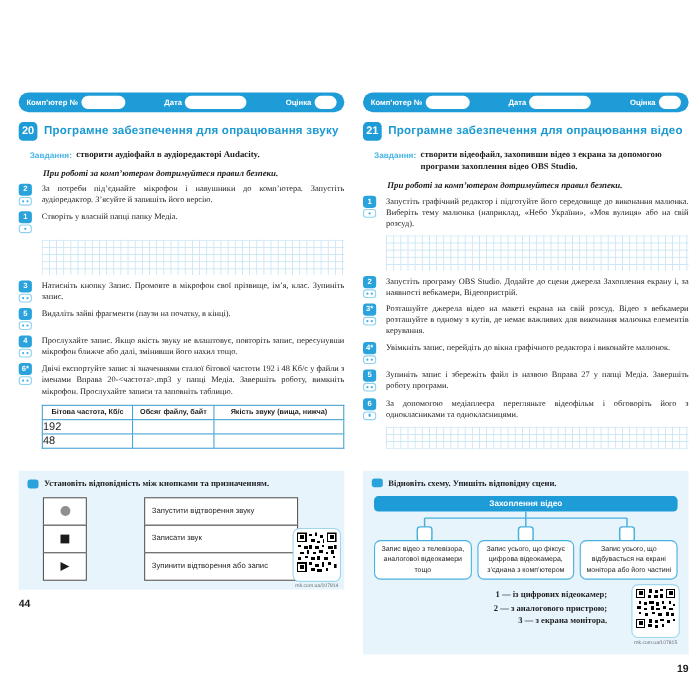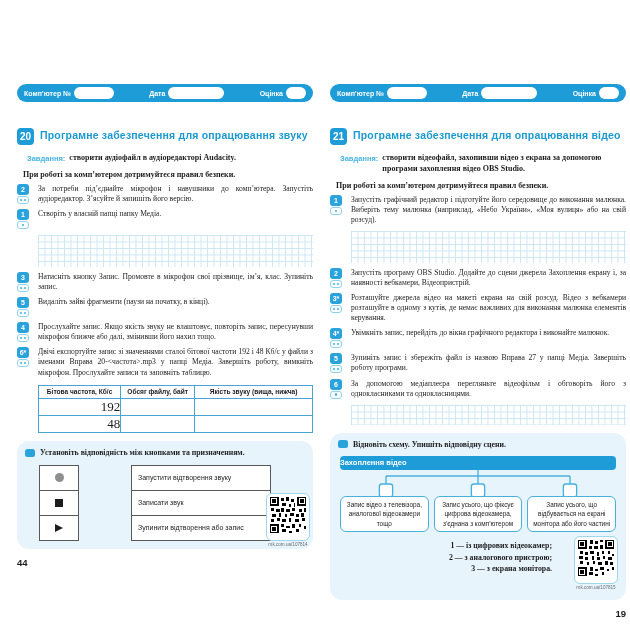--- a/index.html
+++ b/index.html
@@ -12,29 +12,29 @@
 
   
   .meta-bar { height:18px; background:#1e9cd8; border-radius:9px; display:flex; align-items:center;
               justify-content:space-between; font-family:"Liberation Sans", sans-serif; font-weight:bold;
               color:#fff; font-size:7px; padding:0 7px; }
   .meta-group { display:flex; align-items:center; gap:3px; }
   .pill { background:#fff; border-radius:6px; height:12px; border:none; }
   .pill-computer { width:40px; } .pill-date { width:56px; } .pill-grade { width:20px; }
 
   
-  .lesson { display:flex; gap:6px; margin-top:26px; }
+  .lesson { display:flex; gap:6px; margin-top:9px;align-items:center; }
   .lesson-num { min-width:17px; height:17px; background:#1e9cd8; color:#fff; border-radius:4px;
                 font:bold 10px/17px "Liberation Sans", sans-serif; text-align:center; flex-shrink:0; padding:0 2px; }
   .lesson-title { font:bold 10.5px/1.3 "Liberation Sans", sans-serif; color:#1b9ad2; letter-spacing:.2px; padding-top:1px; }
 
   .task { display:flex; gap:4px; margin:8px 0 0 10px; font-size:8px; }
   .task-label { color:#48b4e5; font-family:"Liberation Sans", sans-serif; font-weight:bold; flex-shrink:0; font-size:7.5px; padding-top:.5px; }
   .task-text { font-weight:bold; line-height:1.35; }
-  .safety { margin:6px 0 0 6px; font-weight:bold; font-size:8px; }
+  .safety { margin:6px 0 0 22px; font-style:italic; font-weight:bold; font-size:8px; }
 
   
   .step { display:flex; margin-top:5px; }
   .badges { width:21px; flex-shrink:0; display:flex; flex-direction:column; align-items:flex-start; gap:1px; }
   .step-num { min-width:12px; height:11px; background:#2aa3dc; color:#fff; border-radius:3px;
               font:bold 7px/11px "Liberation Sans", sans-serif; text-align:center; padding:0 1px; }
   .face { width:12px; height:8px; border:1px solid #8ed2ef; border-radius:3px;
           display:flex; align-items:center; justify-content:center; gap:1.5px; background:#fff; }
   .face i { width:2.2px; height:2.2px; border-radius:50%; background:#3fb0e4; display:block; }
   .face.solo i:nth-child(2) { display:none; }
@@ -43,24 +43,24 @@
   .grid { margin:6px 0 1px 21px; height:32px;
           background-image:linear-gradient(#cbe6f5 1px, transparent 1px),
                            linear-gradient(90deg,#cbe6f5 1px, transparent 1px);
           background-size:6.5px 6.5px; }
   .grid.short { height:20px; }
 
   
   .data-table { margin:7px 0 0 21px; border-collapse:collapse; width:calc(100% - 21px);
                 font-family:"Liberation Sans", sans-serif; }
   .data-table th { font-size:6.6px; font-weight:bold; border:1px solid #49a5d5; padding:2px 1px; line-height:1.3; }
-  .data-table td { height:13px; border:1px solid #49a5d5; font-size:13px; text-align:right; font-family:Liberation Serif, serif; }
-
-  
-  .panel { margin-top:8px; background:#e7f4fc; border-radius:12px; padding:7px 8px 8px; position:relative; }
+  .data-table td { height:13px; border:1px solid #49a5d5; font-size:10px; text-align:left; font-family:Liberation Sans, sans-serif; }
+
+  
+  .panel { margin-top:20px; background:#e7f4fc; border-radius:0; padding:7px 8px 8px; position:relative; }
   .prompt { display:flex; gap:5px; font-weight:bold; font-size:7.8px; line-height:1.2; }
   .bullet { width:10px; height:8px; background:#2aa3dc; border-radius:2.5px; flex-shrink:0; margin-top:.5px; }
 
   
   .match { display:flex; margin:7px 0 0 14px; }
   .btn-col { display:flex; flex-direction:column; }
   .btn-cell { width:40px; height:26px; border:1px solid #58595b; background:#fff;
               display:flex; align-items:center; justify-content:center; margin-top:-1px; }
   .btn-col .btn-cell:first-child { margin-top:0; }
   .icon-record { width:9px; height:9px; border-radius:50%; background:#8f8f8f; }
@@ -75,21 +75,21 @@
   
   .qr-wrap { position:absolute; text-align:center; }
   .qr-wrap.left-pos { right:3px; top:52px; }
   .qr-frame { border:1px solid #9ed7ef; border-radius:6px; background:#fff; padding:3px; display:inline-block; }
   .qr-caption { font:4.6px "Liberation Sans", sans-serif; color:#6d6e71; margin-top:1px; }
 
   .page-num { font:bold 9.5px "Liberation Sans", sans-serif; margin-top:8px; }
   .page-right .page-num { text-align:right; }
 
   
-  .scheme-bar { background:#1e9cd8; color:#fff; text-align:left; border-radius:4px;
+  .scheme-bar { background:#1e9cd8; color:#fff; text-align:center; border-radius:4px;
                 font:bold 7.5px/14px "Liberation Sans", sans-serif; margin:7px 2px 0; }
   .connector { display:block; margin:0 2px; width:calc(100% - 4px); }
   .scheme-boxes { display:flex; gap:5px; margin:-2px 2px 0; }
   .scheme-box { flex:1; border:1px solid #49b0de; border-radius:6px; background:#fff; padding:3px 2px;
                 font:6.4px/1.45 "Liberation Sans", sans-serif; text-align:center;
                 display:flex; align-items:center; justify-content:center; }
   .legend { margin:8px 0 0 10px; position:relative; padding-right:66px; min-height:52px; }
   .legend-line { font-size:7.8px; font-weight:bold; line-height:1.5;text-align:right; }
   .legend .qr-wrap { right:0; top:-4px; }
 </style>

